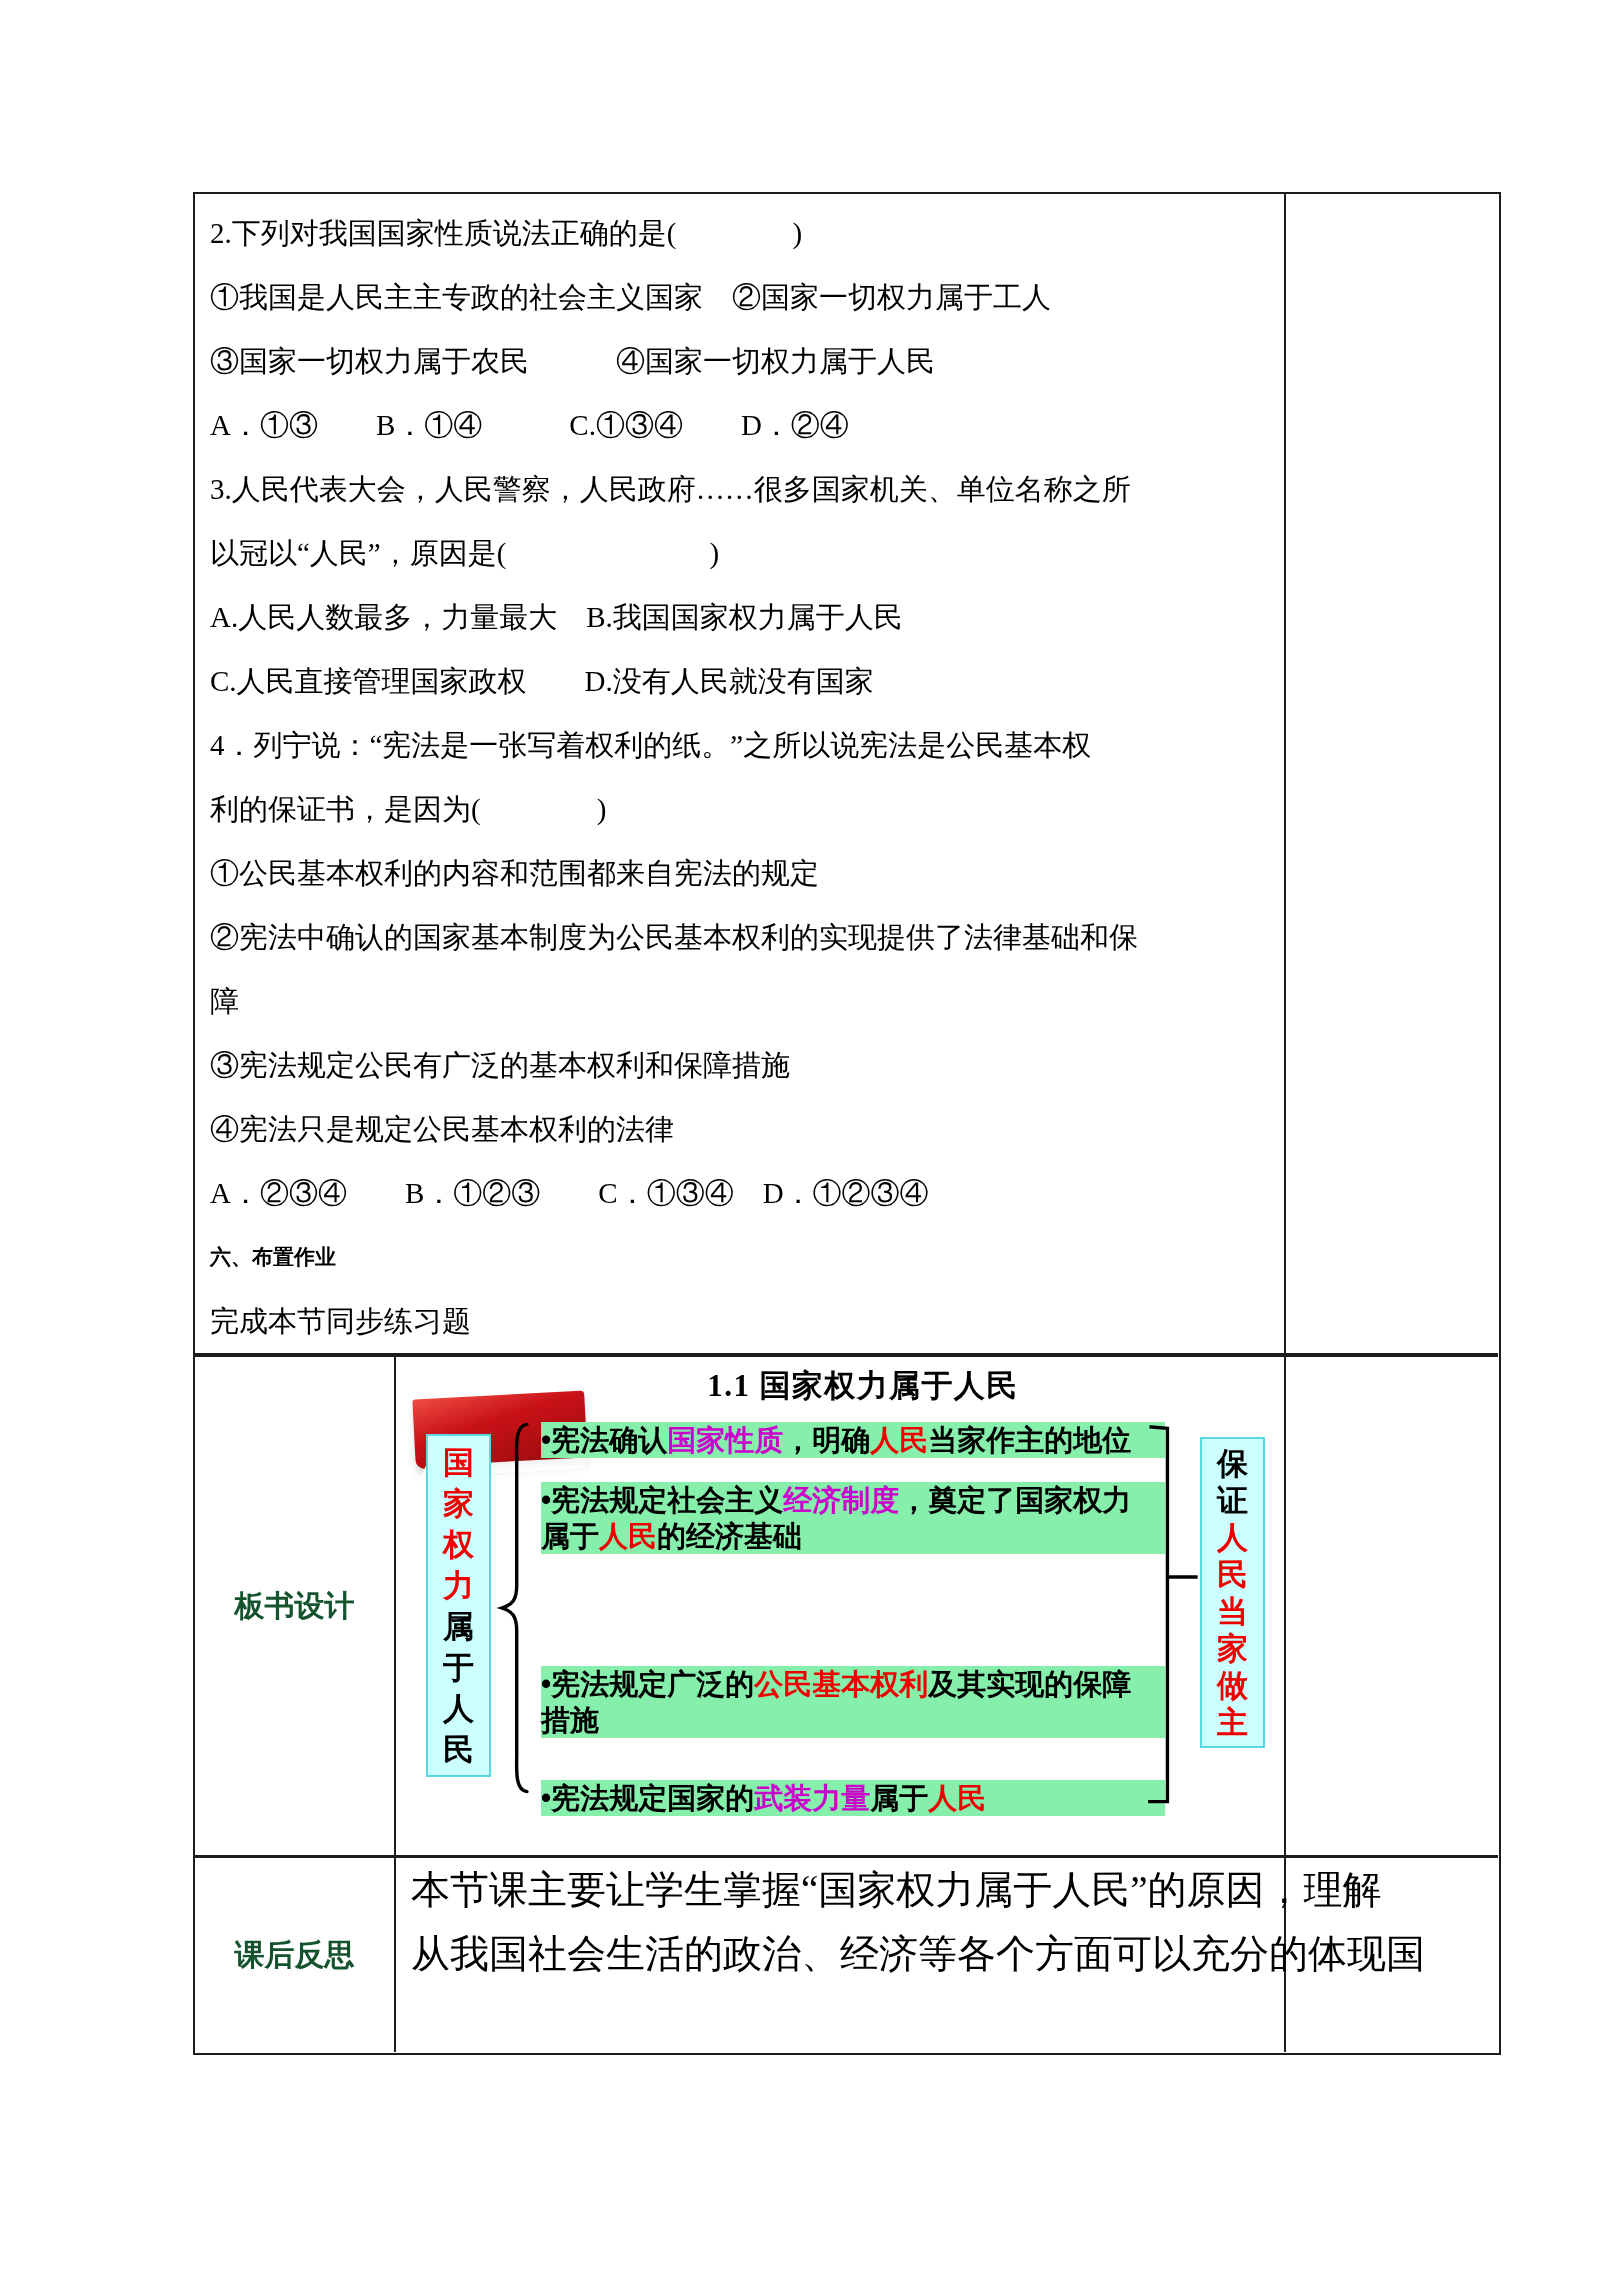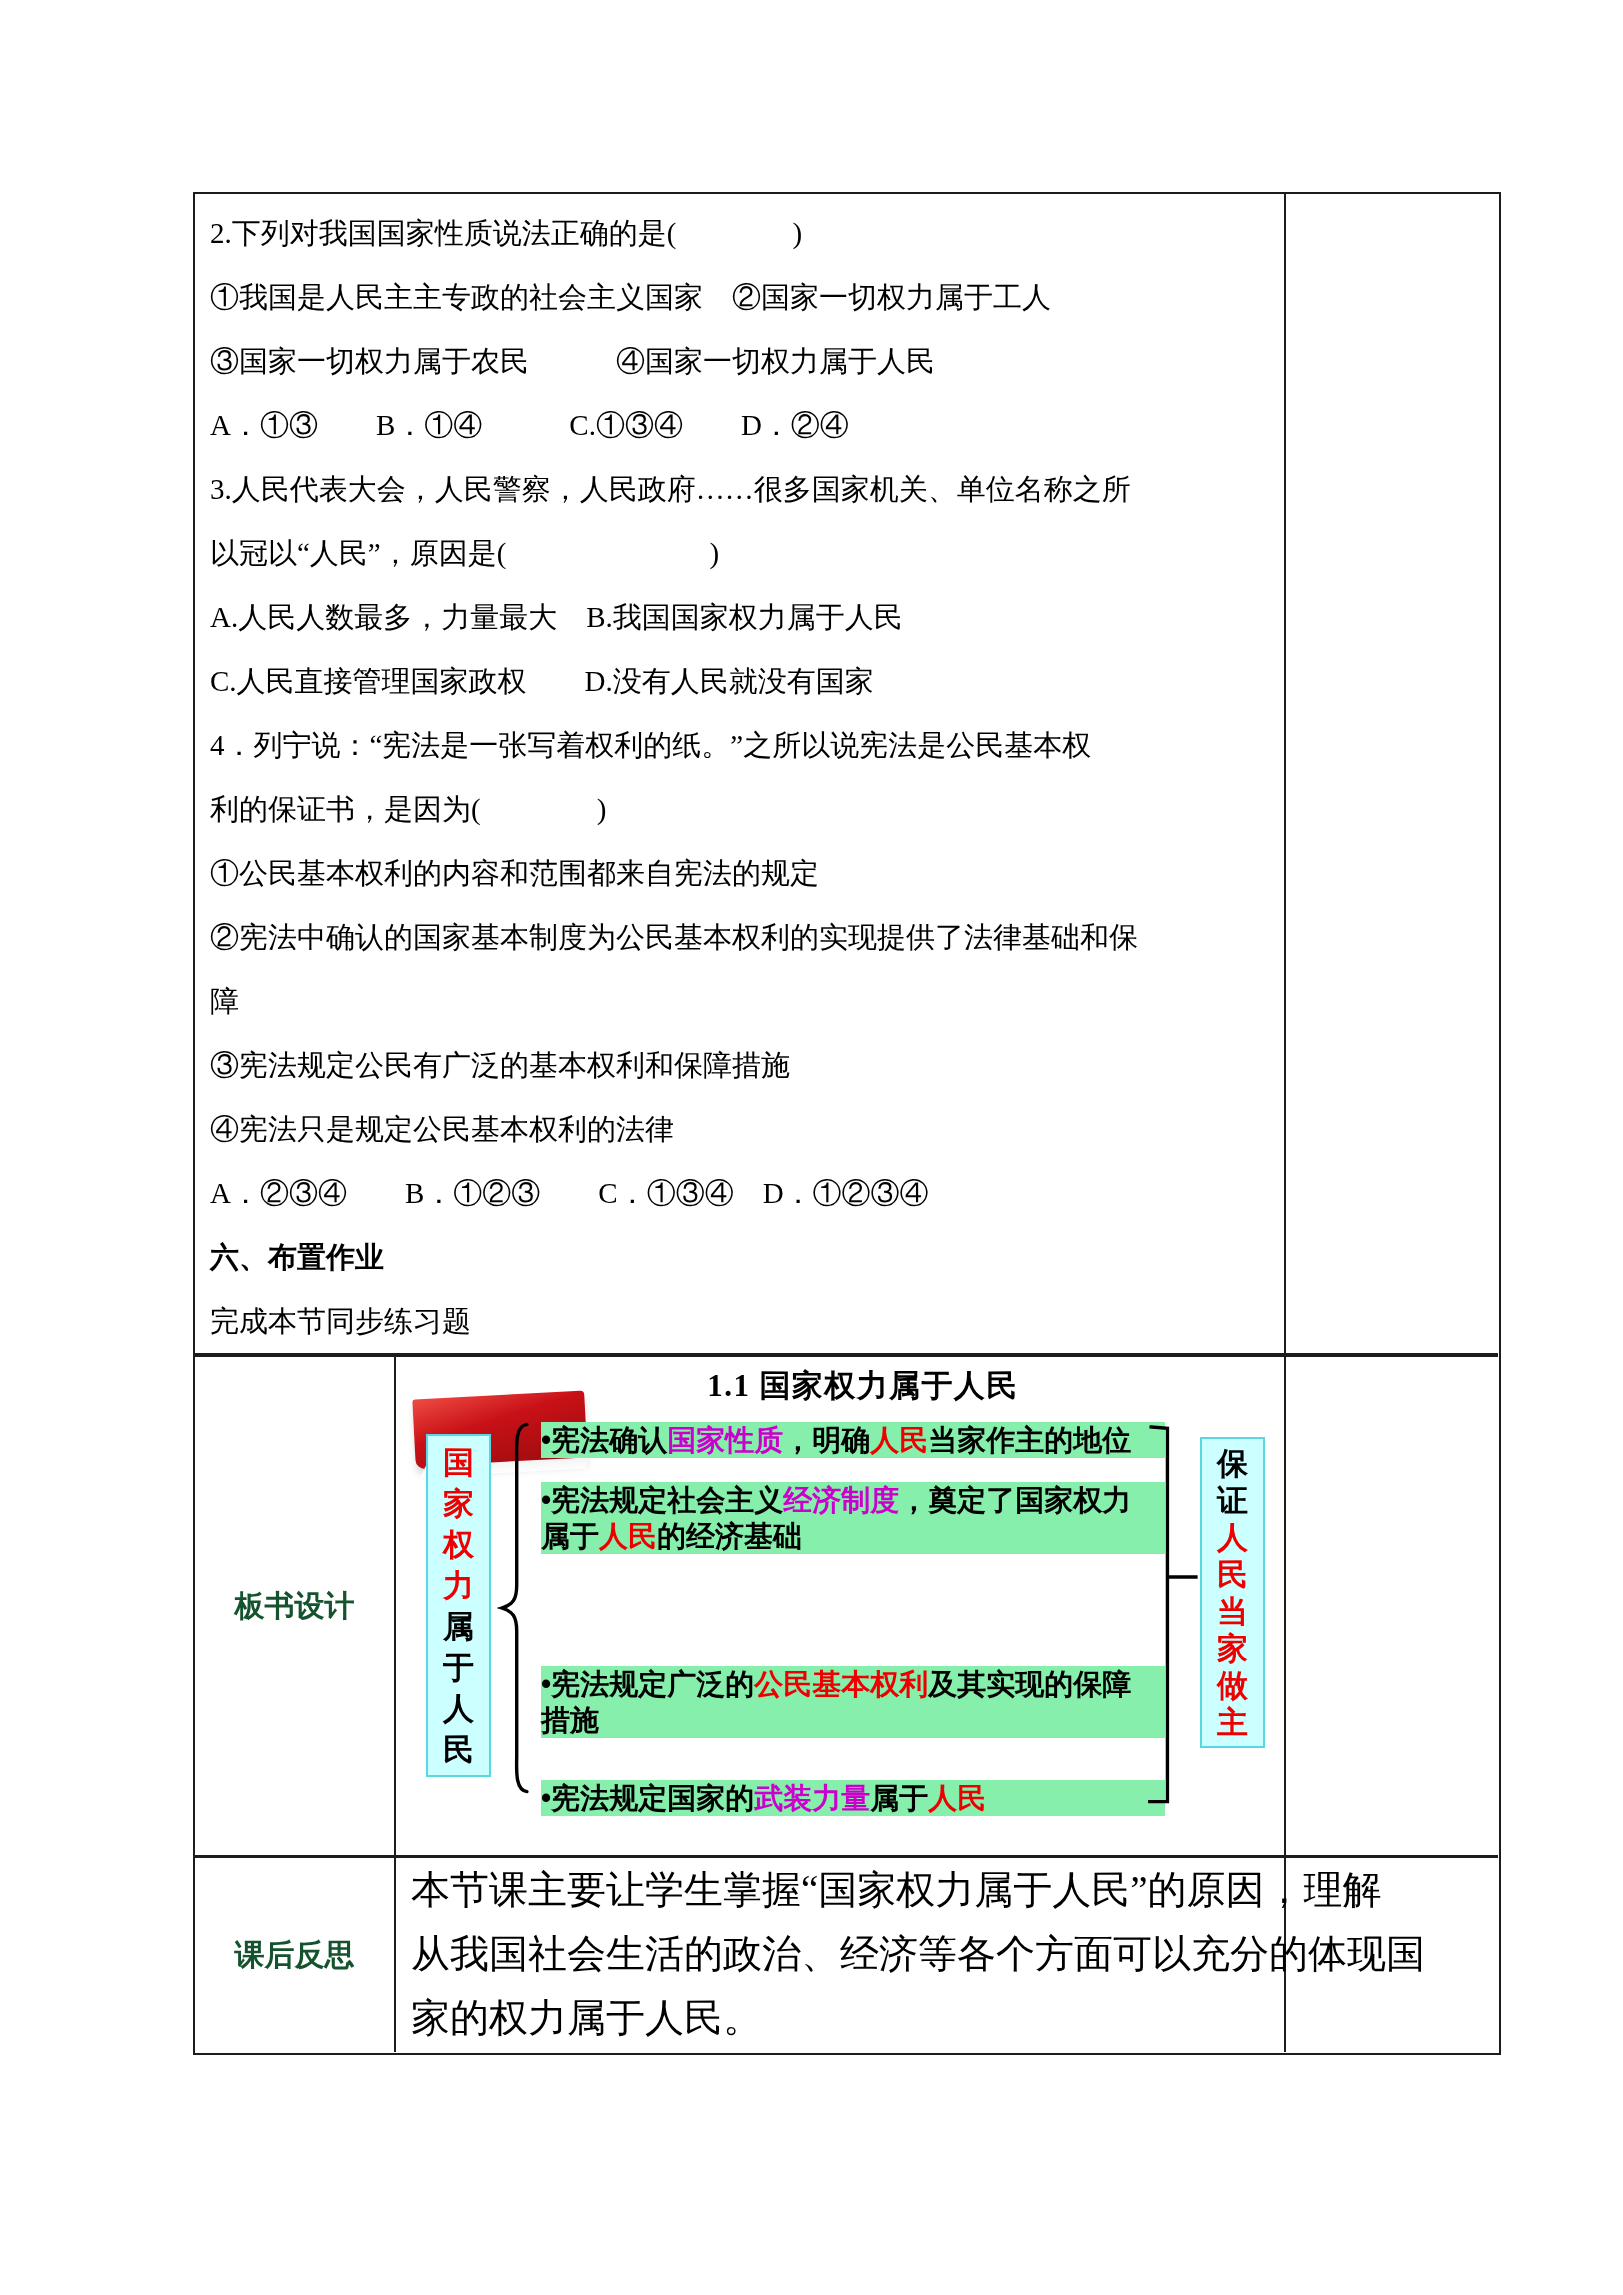--- a/index.html
+++ b/index.html
@@ -18,21 +18,21 @@
   .v-main{left:1089px;top:0;width:2px;height:1858px;}
   .v-label{left:199px;top:1159px;width:2px;height:699px;}
   .h-row1{left:0;top:1159px;width:1303px;height:4.1px;}
   .h-row2{left:0;top:1661px;width:1303px;height:3.4px;}
   
   .quiz{position:absolute;left:15px;top:6.8px;width:1064px;}
   .qline{
     height:64px;line-height:64px;font-size:29px;color:#000;
     white-space:pre;overflow:visible;
   }
-  .qline.bold{font-family:"Liberation Sans","DejaVu Sans",sans-serif;font-weight:700;font-size:29px;}
+  .qline.bold{font-family:"Liberation Sans","DejaVu Sans",sans-serif;font-weight:700;font-size:21px;}
   
   .row-label{
     position:absolute;left:0;width:199px;display:flex;align-items:center;justify-content:center;
     font-family:"Liberation Sans","DejaVu Sans",sans-serif;font-weight:700;font-size:30px;color:#14532d;
   }
   .label-board{top:1163px;height:498px;}
   .label-reflect{top:1664px;height:194px;}
   
   .board{position:absolute;left:201px;top:1163px;width:888px;height:498px;}
   .board-title{
@@ -154,18 +154,17 @@
           <div class="vchar seg-r">家</div>
           <div class="vchar seg-r">做</div>
           <div class="vchar seg-r">主</div>
         </div>
     </div>
 
     <div class="row-label label-reflect">课后反思</div>
     <div class="reflect">
       <div class="rline">本节课主要让学生掌握“国家权力属于人民”的原因，理解</div>
       <div class="rline">从我国社会生活的政治、经济等各个方面可以充分的体现国</div>
-      <div class="rline">家的权力属于人民。</div>
     </div>
 
   </div>
 </div>
 
 
 </body></html>

